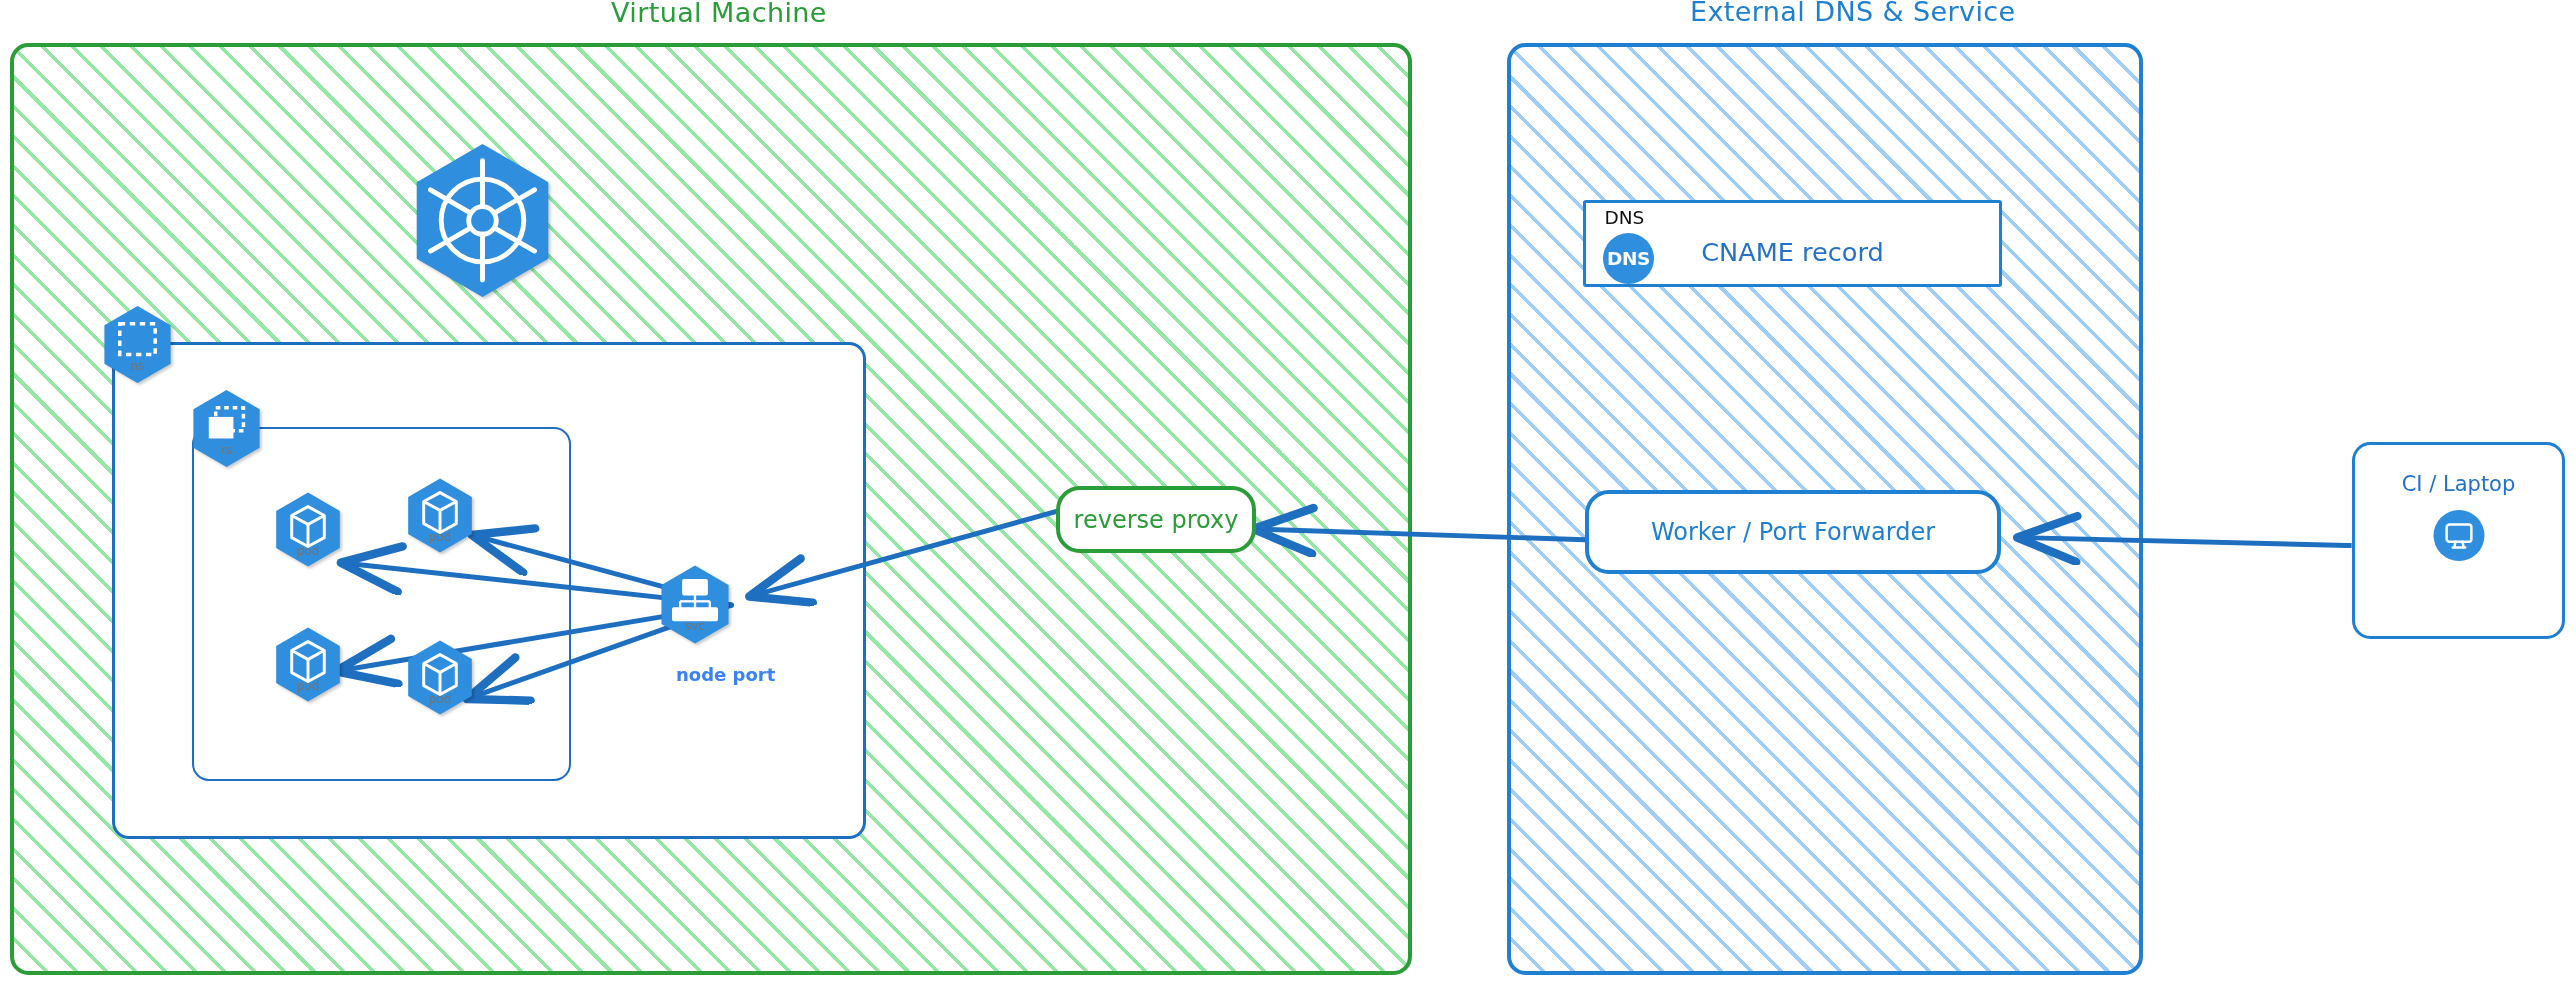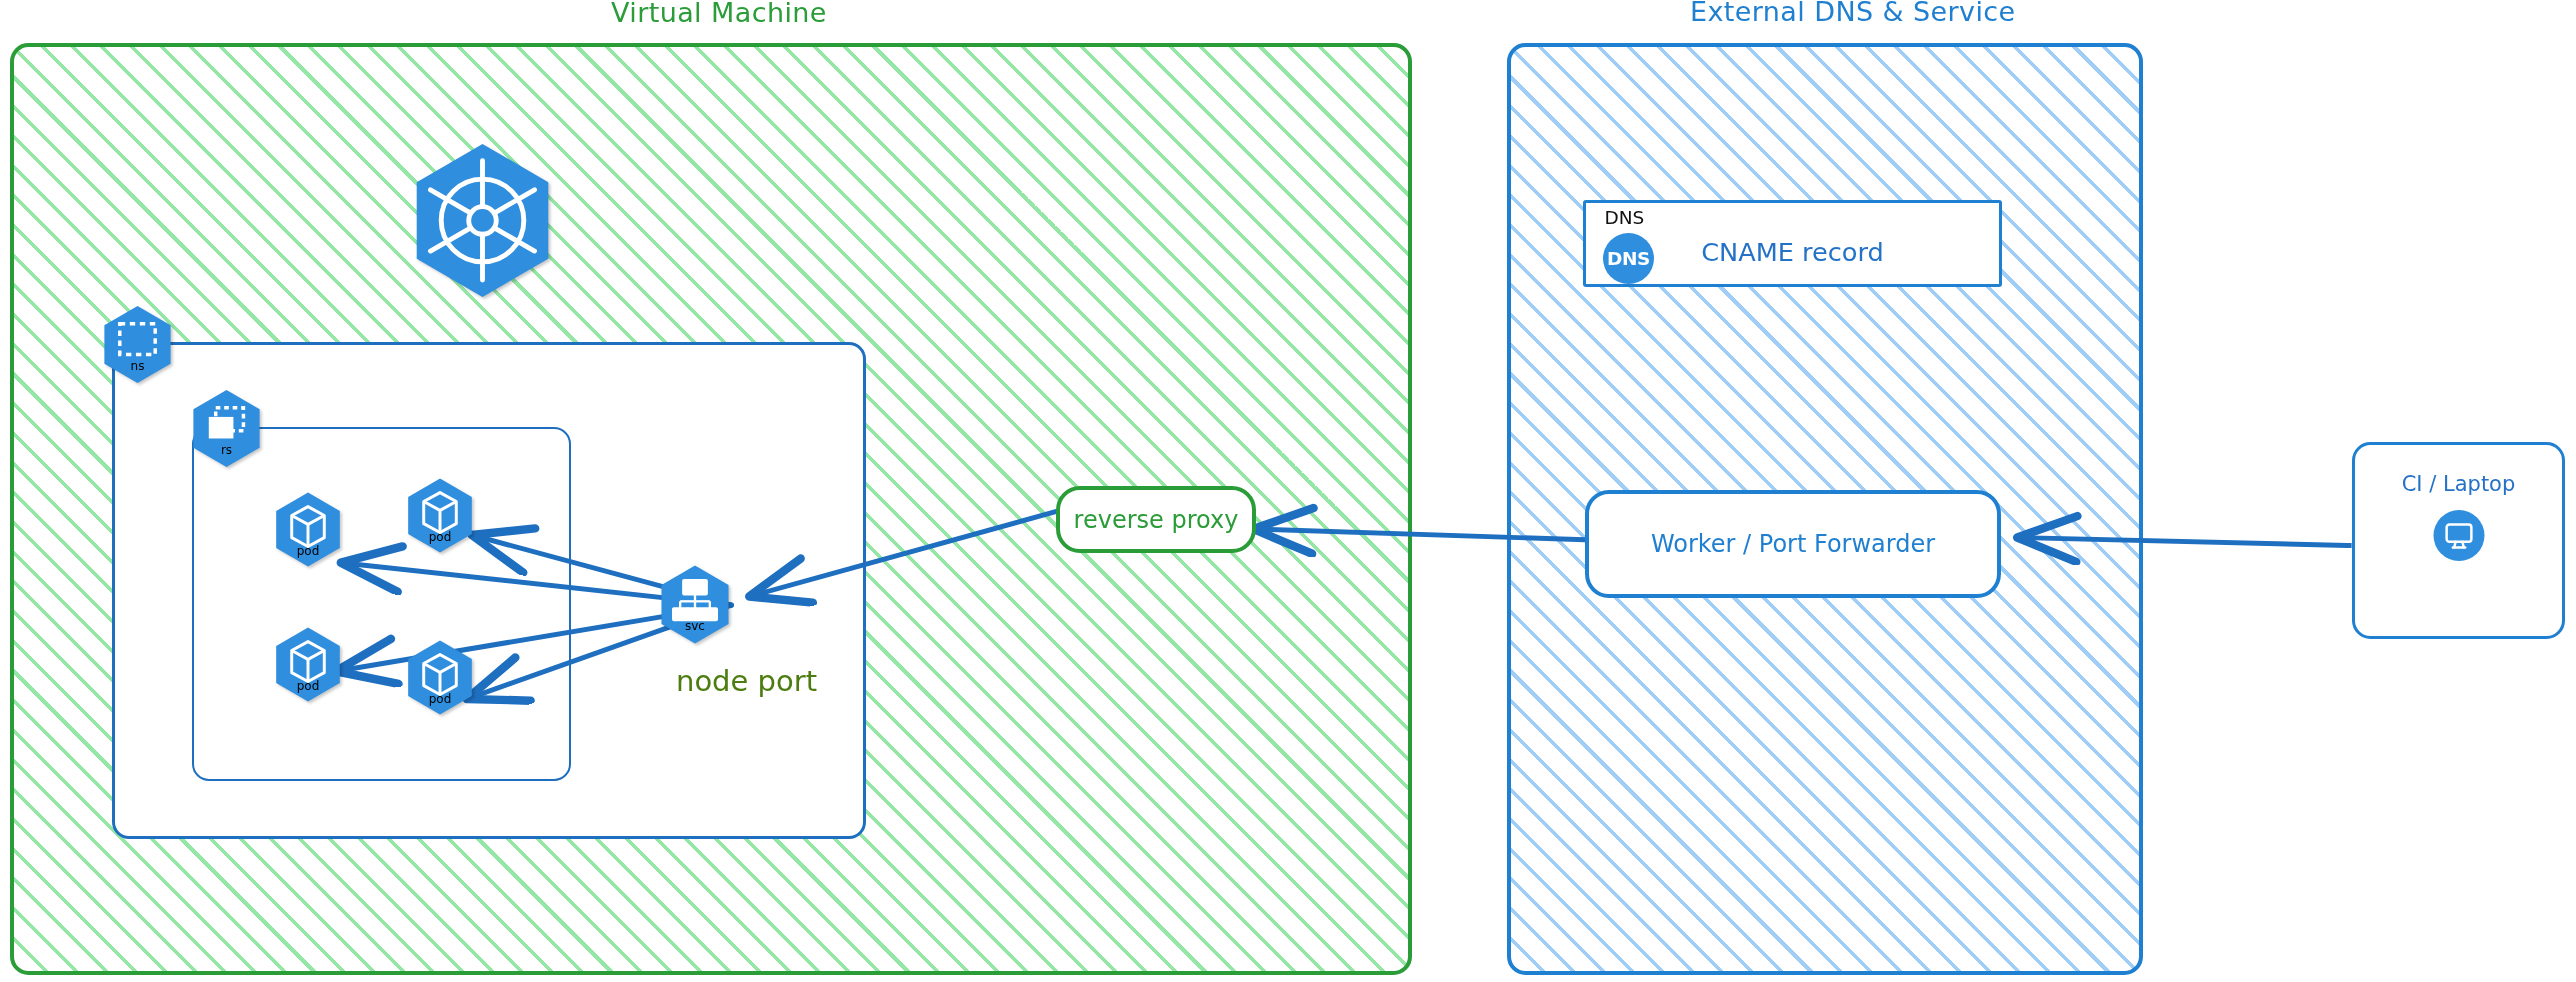--- a/index.html
+++ b/index.html
@@ -29,24 +29,24 @@
   
   .labelbox{position:absolute;box-sizing:border-box;display:flex;align-items:center;
             justify-content:center;border-radius:24px;background:#fff;}
   .labelbox.green{border:4.3px solid #2a9c38;color:#2a9c38;}
   .labelbox.blue{border:4.3px solid #1f7fd0;color:#1f7fd0;}
   .labelbox .txt{font-size:24px;white-space:nowrap;}
 
   
   .hex{position:absolute;}
   .hex svg{display:block;filter:drop-shadow(2.1px 2.1px 1.4px rgba(0,0,0,.22));}
-  .hexlabel{position:absolute;left:0;width:100%;text-align:center;color:#000000;
+  .hexlabel{position:absolute;left:0;width:100%;text-align:center;color:#737373;
             font-size:12px;pointer-events:none;}
 
-  .plainlabel{position:absolute;white-space:nowrap;color:#4d7c0f;font-size:29px;}
+  .plainlabel{position:absolute;white-space:nowrap;color:#3b82f6;font-size:18px;font-weight:bold;}
 
   
   #wires{position:absolute;left:0;top:0;width:2576px;height:983px;pointer-events:none;}
 
   
   .dnscard{position:absolute;box-sizing:border-box;border:3.6px solid #1f7fd0;border-radius:3px;background:#fff;}
   .dnscard .tag{position:absolute;left:18.5px;top:4.3px;font-size:18.5px;color:#111;}
   .dnscard .circ{position:absolute;left:17px;top:30px;width:51px;height:51px;border-radius:50%;
                  background:#2f8ede;color:#fff;display:flex;align-items:center;justify-content:center;
                  font-size:18.5px;font-weight:bold;letter-spacing:-0.4px;}
@@ -203,21 +203,21 @@
   <div class="labelbox green" style="left:1056px;top:486px;width:200px;height:67px;">
     <span class="txt">reverse proxy</span>
   </div>
 
   <div class="dnscard" style="left:1583px;top:200px;width:419px;height:87px;">
     <div class="tag">DNS</div>
     <div class="circ">DNS</div>
     <div class="ctxt">CNAME record</div>
   </div>
 
-  <div class="labelbox blue" style="left:1585px;top:490px;width:416px;height:108px;">
+  <div class="labelbox blue" style="left:1585px;top:490px;width:416px;height:84px;">
     <span class="txt">Worker / Port Forwarder</span>
   </div>
 
   <div class="cicard" style="left:2352px;top:442px;width:213px;height:197px;">
     <div class="ctitle">CI / Laptop</div>
     <div class="mon">
       <svg width="33" height="33" viewBox="0 0 24 24" fill="none" stroke="#ffffff" stroke-width="1.8" stroke-linejoin="round" stroke-linecap="round">
         <rect x="3" y="4" width="18" height="12.5" rx="2"></rect>
         <path d="M9.5,16.5 L8.6,20.5 M14.5,16.5 L15.4,20.5"></path>
         <path d="M7.5,20.7 L16.5,20.7"></path>

